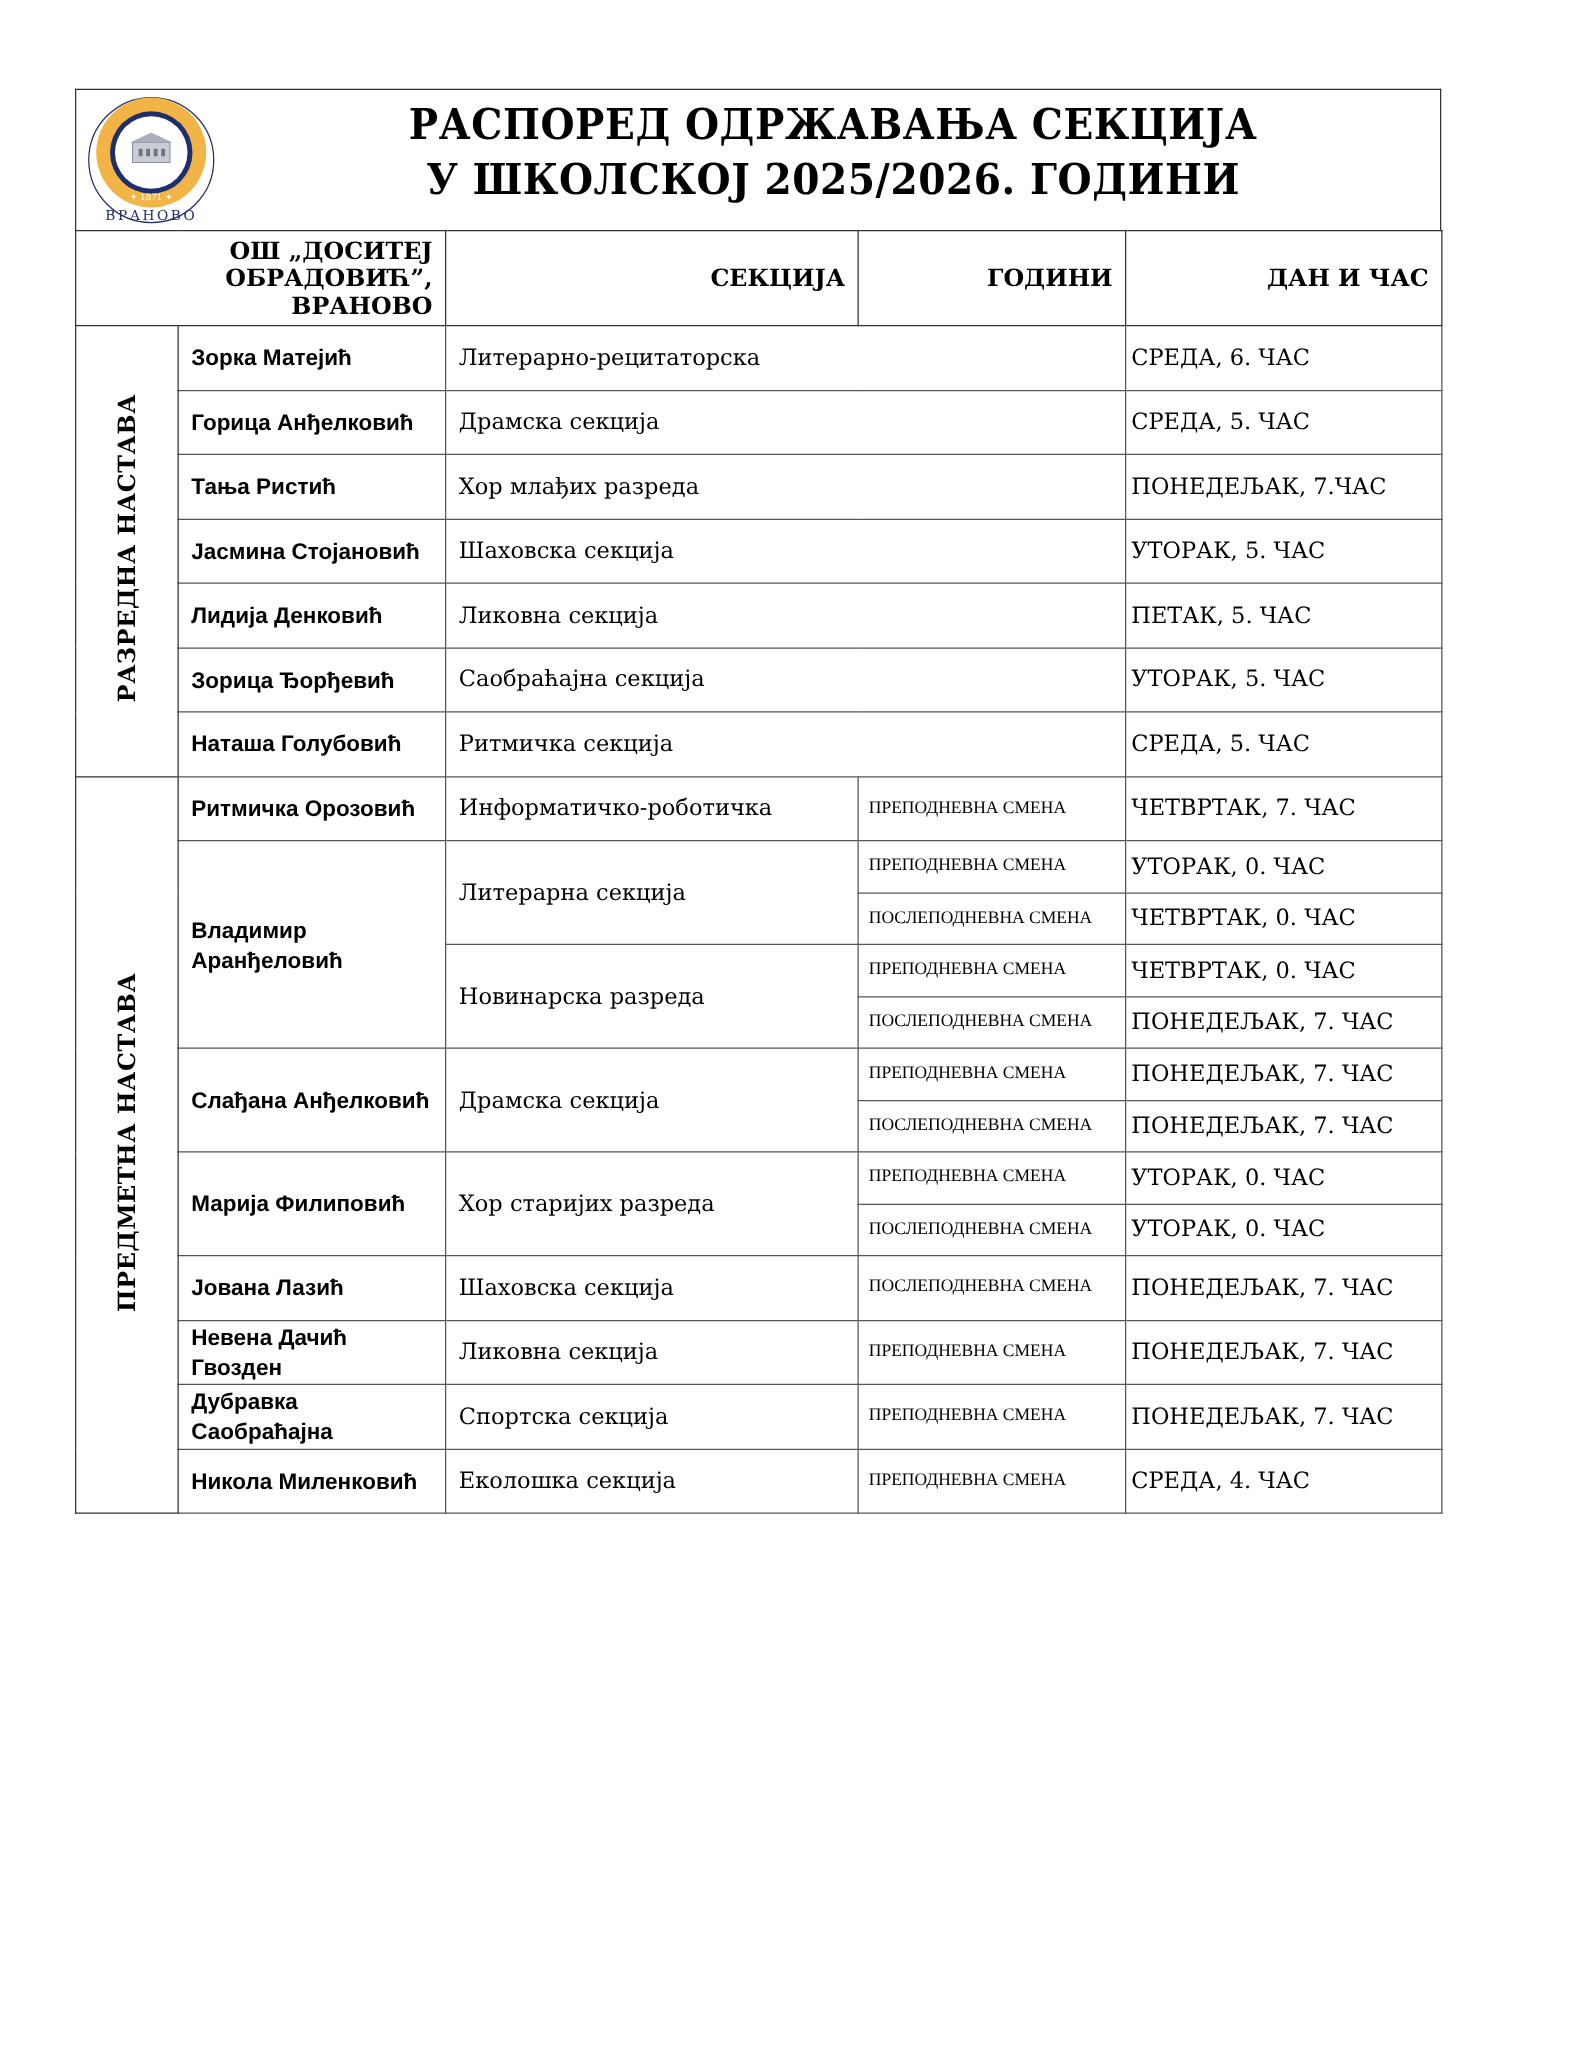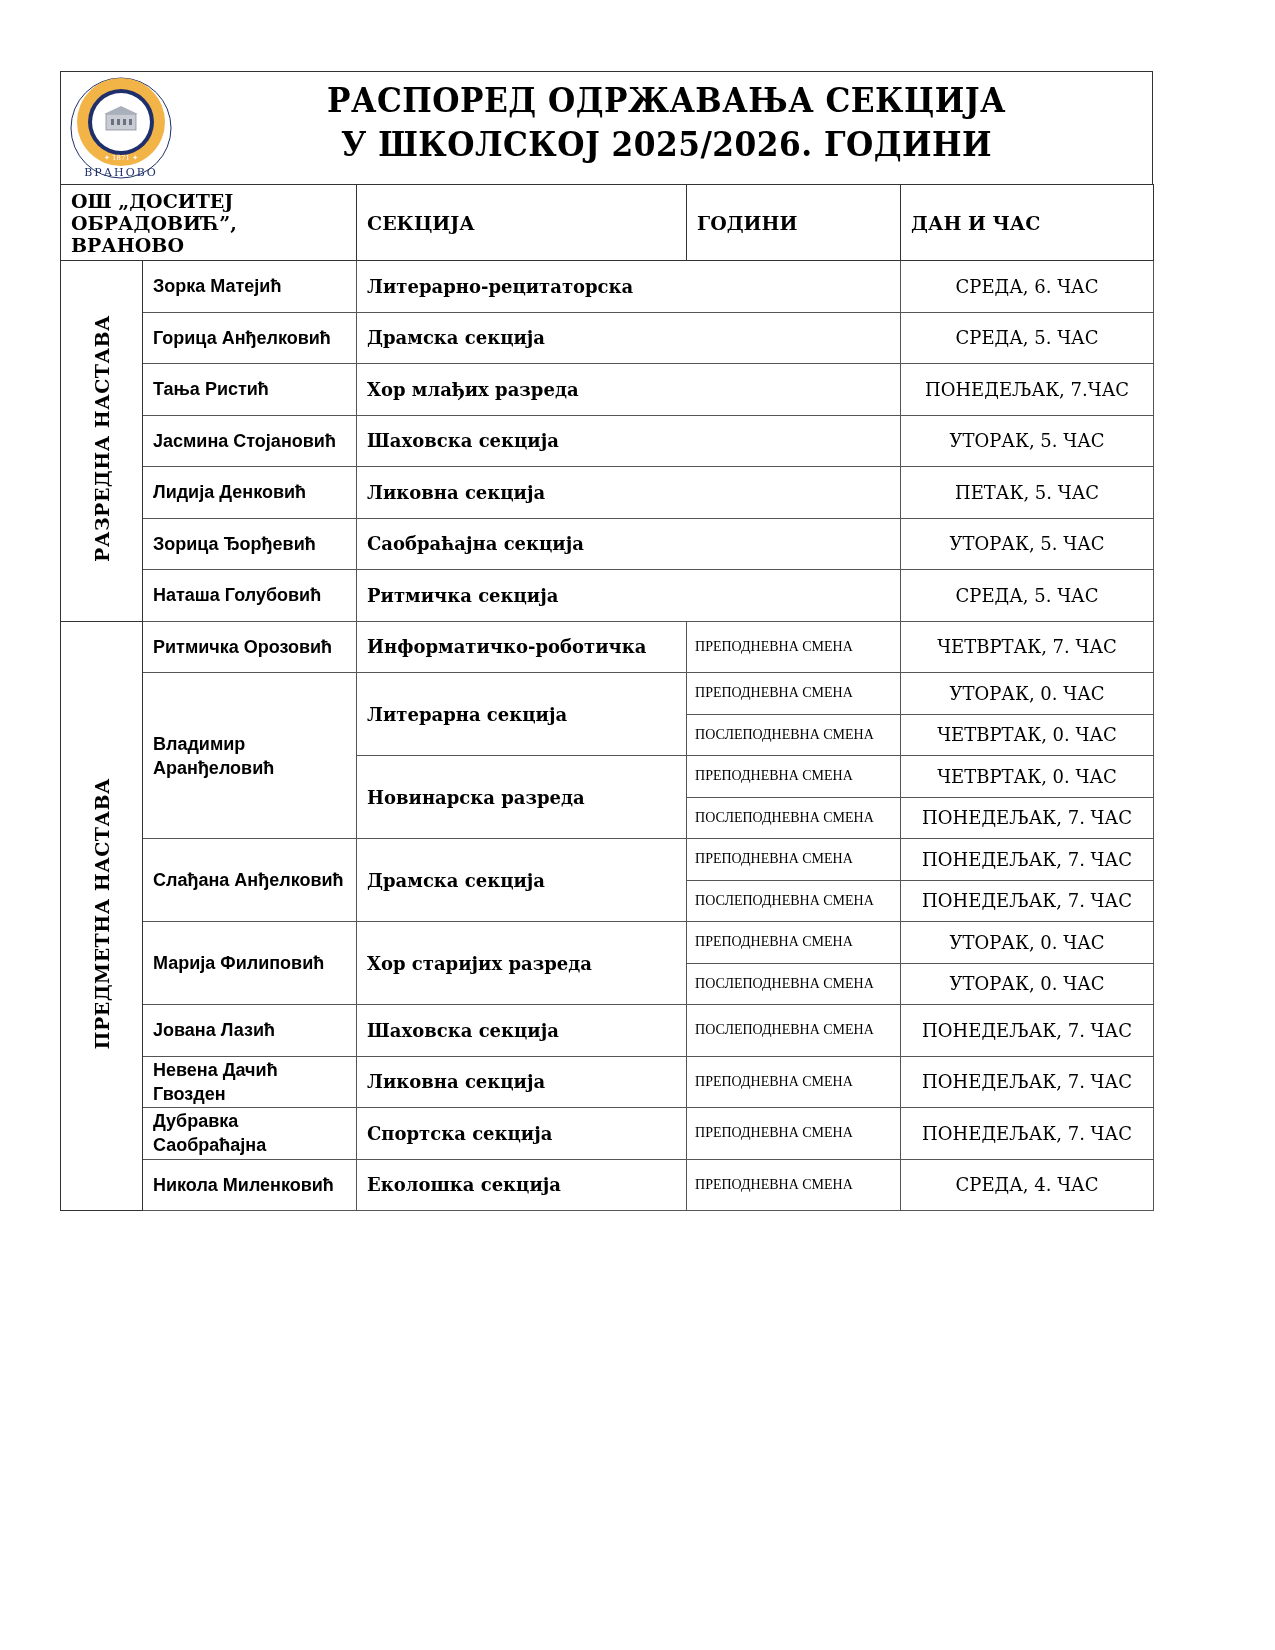--- a/index.html
+++ b/index.html
@@ -3,28 +3,28 @@
   <meta charset="utf-8">
   <style>
     html, body { margin: 0; padding: 0; background: #ffffff; }
     body { width: 1275px; height: 1650px; position: relative; font-family: "DejaVu Serif", serif; color: #000; }
     .page { position: absolute; left: 60px; top: 71px; width: 1093px; }
     .title-box { position: relative; height: 113px; border: 1px solid #333; border-bottom: none; box-sizing: border-box; }
     .logo { position: absolute; left: 3px; top: 4px; width: 114px; height: 104px; }
     .title { position: absolute; left: 120px; right: 0; top: 6px; text-align: center; font-family: "DejaVu Serif", serif; font-weight: bold; font-size: 34px; line-height: 44px; letter-spacing: 0.5px; transform: scaleX(0.92); }
     table { border-collapse: collapse; width: 1093px; table-layout: fixed; }
     td, th { border: 1px solid #555; padding: 0 10px; box-sizing: border-box; vertical-align: middle; }
-    th { font-family: "DejaVu Serif", serif; font-weight: bold; font-size: 19px; text-align: left; height: 76px; line-height: 22px; border-color: #333; }
+    th { font-family: "DejaVu Serif", serif; font-weight: bold; font-size: 19px; text-align: right; height: 76px; line-height: 22px; border-color: #333; }
     th.school { font-size: 19px; }
     td.group { width: 82px; padding: 0; text-align: center; border-color: #333; }
     .vlabel { display: inline-block; writing-mode: vertical-rl; transform: rotate(180deg); font-family: "DejaVu Serif", serif; font-weight: bold; font-size: 19px; letter-spacing: 0.5px; white-space: nowrap; }
     td.teacher { font-family: Liberation Sans, sans-serif; font-weight: bold; font-size: 18px; line-height: 24px; }
-    td.section { font-family: "DejaVu Serif", serif; font-weight: bold; font-size: 18px; }
+    td.section { font-family: "DejaVu Serif", serif; font-weight: normal; font-size: 18px; }
     td.shift { font-family: Liberation Serif, serif; font-size: 14px; line-height: 16px; padding: 0 8px; }
-    td.day { font-family: "DejaVu Serif", serif; font-size: 18px; text-align: center; padding: 0 16px; white-space: nowrap; }
+    td.day { font-family: "DejaVu Serif", serif; font-size: 18px; text-align: left; padding: 0 4px; white-space: nowrap; }
     tr.r51 td { height: 51.5px; }
     tr.r41 td { height: 41.5px; }
   </style>
 </head>
 <body>
 
 <div class="page">
   <div class="title-box">
     <svg class="logo" viewBox="0 0 114 104">
       <circle cx="57" cy="52" r="50" fill="#ffffff" stroke="#1e2f6b" stroke-width="1"></circle>

